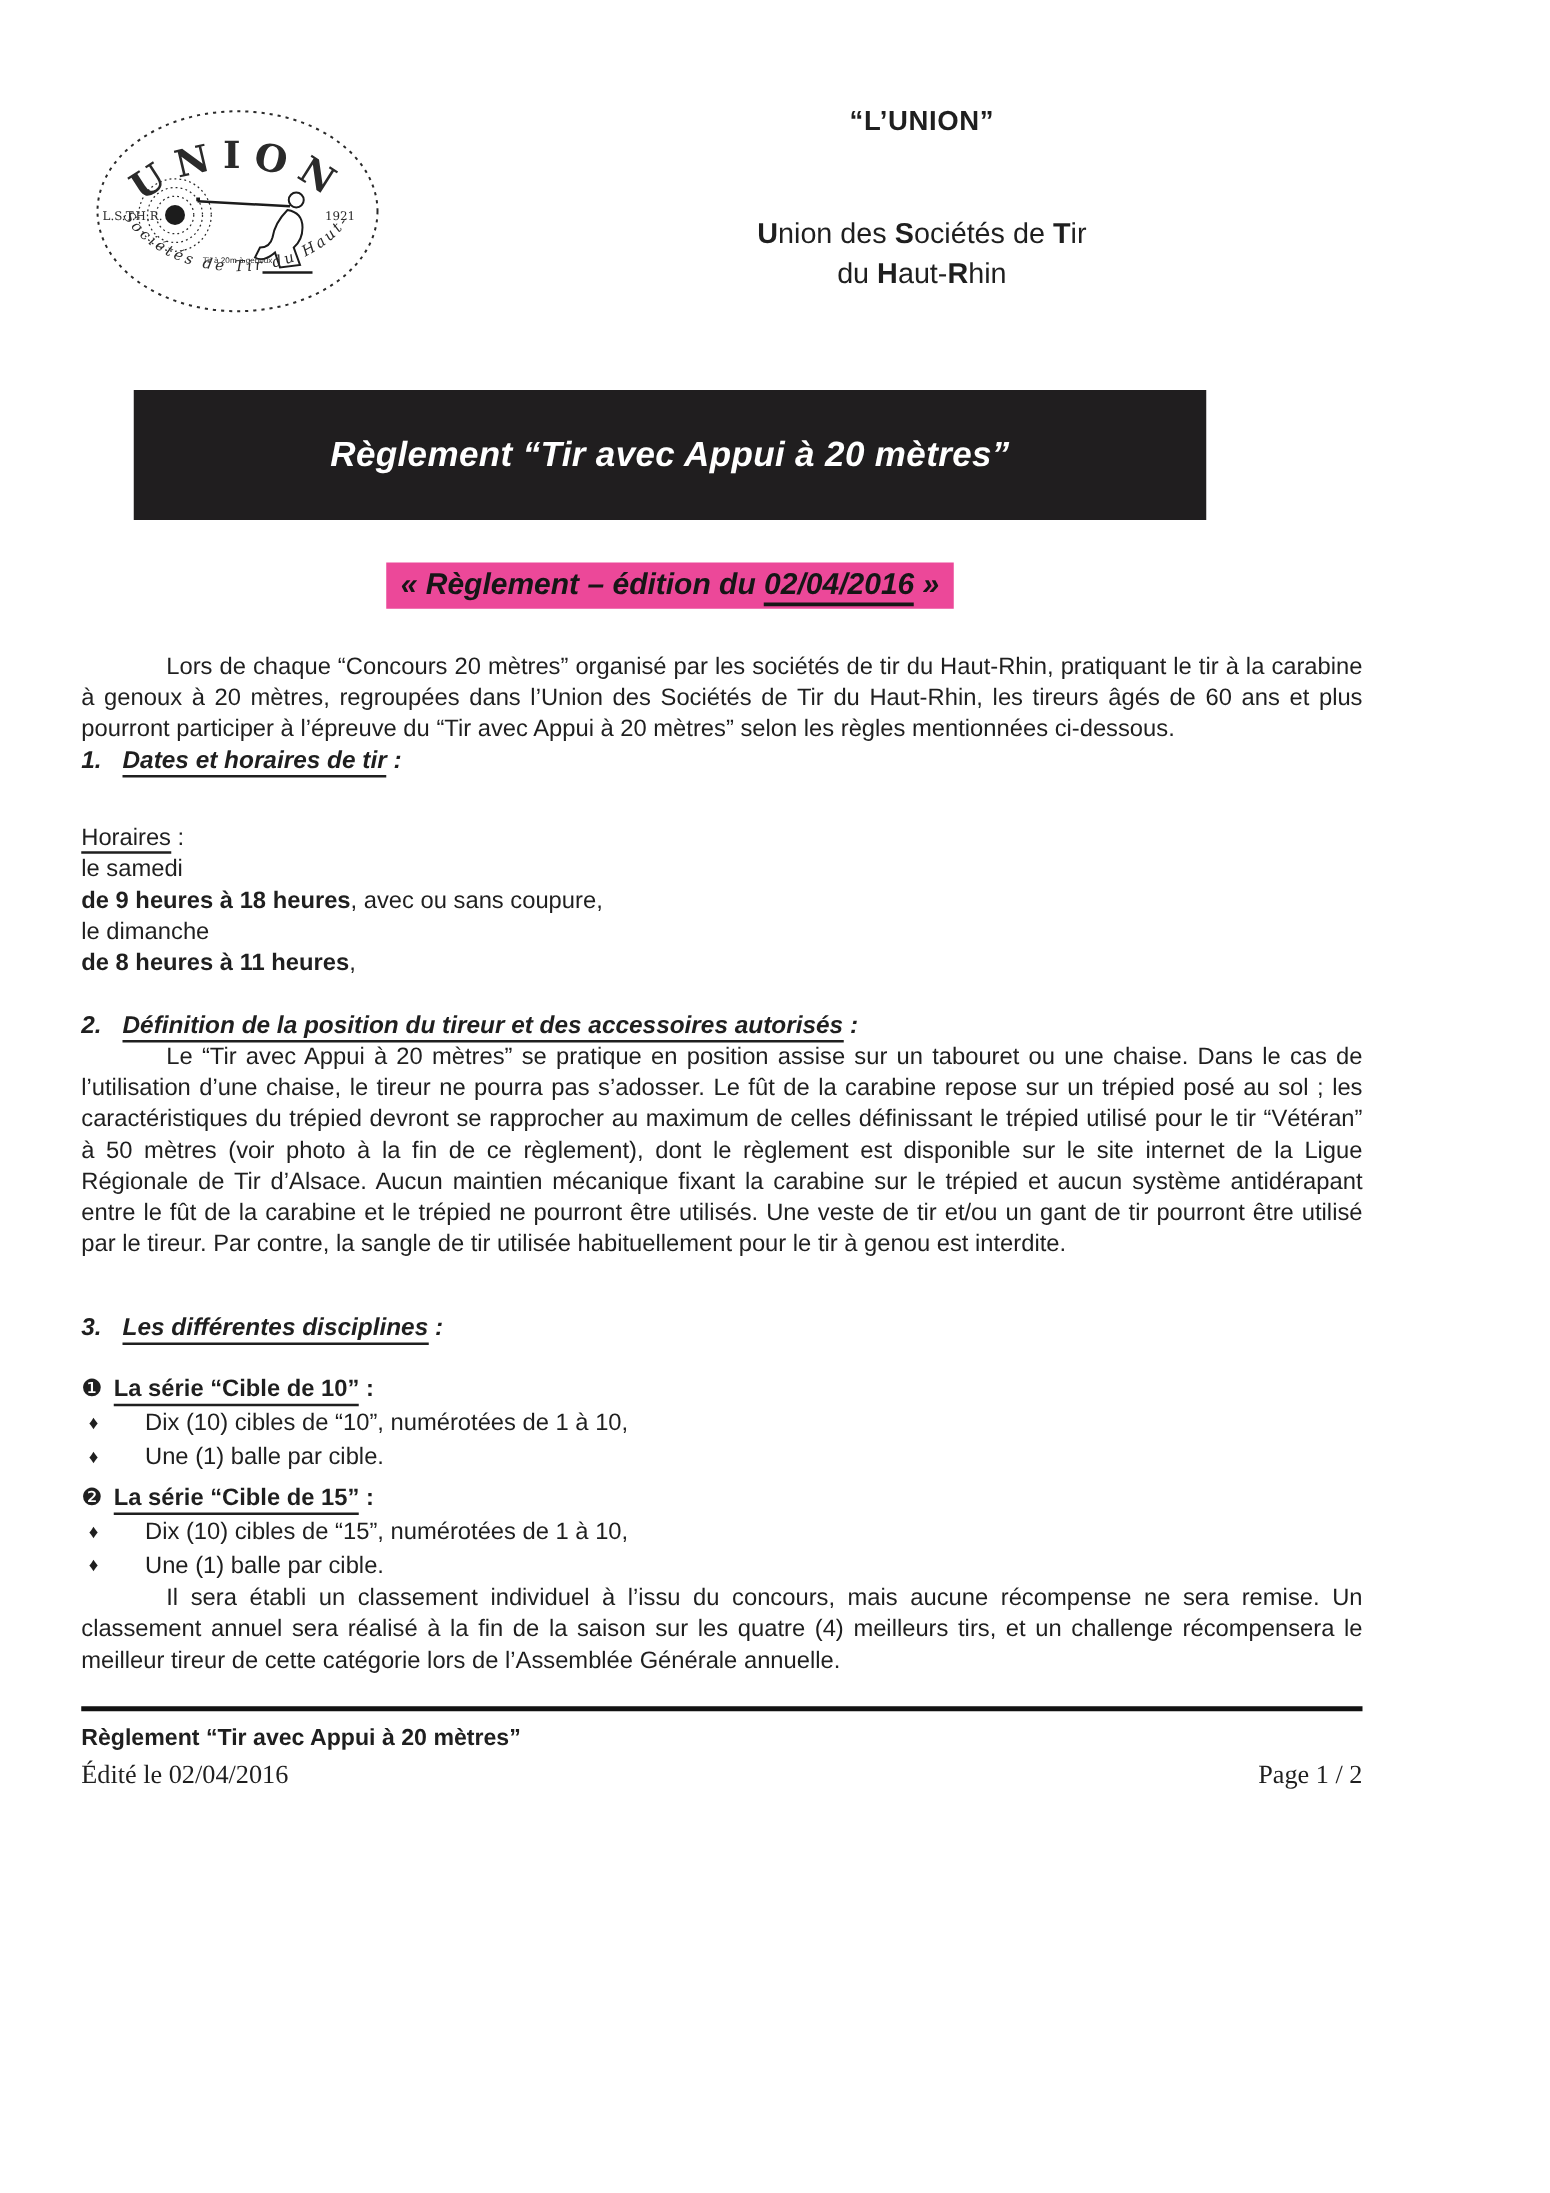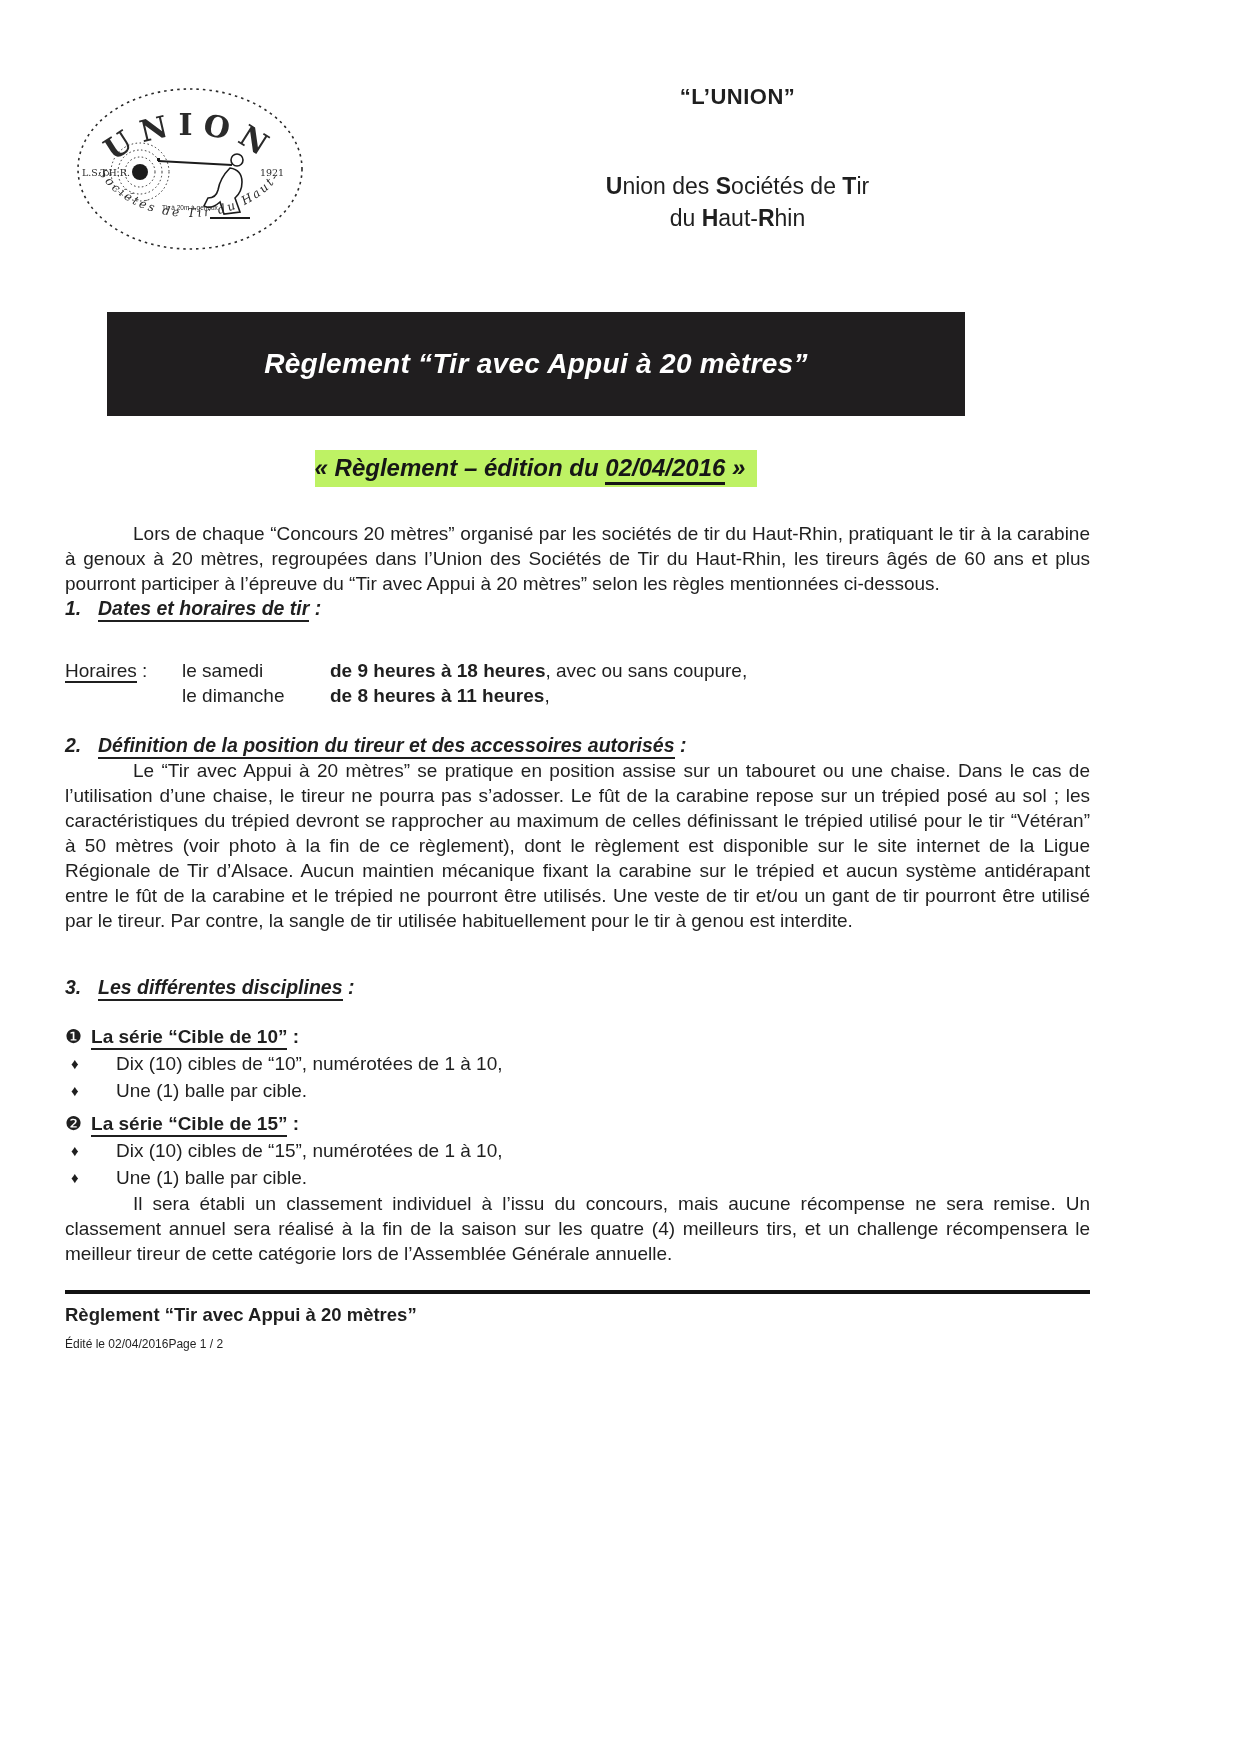--- a/index.html
+++ b/index.html
@@ -15,52 +15,52 @@
   .b { font-weight:bold; }
   
   .banner {
     position:absolute; left:107px; top:312px; width:858px; height:104px;
     background:#201e1f; color:#ffffff; display:flex; align-items:center; justify-content:center;
   }
   .banner-text { font-style:italic; font-weight:bold; font-size:28px; letter-spacing:0.3px; }
   
   .edition { position:absolute; left:107px; top:450px; width:858px; text-align:center; }
   .edition-inner {
-    display:inline-block; background:#bef264; color:#161616;
-    font-weight:bold; font-style:italic; font-size:24px; padding:4px 12px 5px 0;
+    display:inline-block; background:#ec4899; color:#161616;
+    font-weight:bold; font-style:italic; font-size:24px; padding:4px 12px 5px 12px;
   }
   .edition-date { border-bottom:3px solid #161616; padding-bottom:1px; }
   
   .doc { position:absolute; left:65px; top:521px; width:1025px; font-size:19px; line-height:25px; }
   p.j { margin:0; text-align:justify; text-indent:68px; }
   .shead { font-weight:bold; font-style:italic; font-size:19.5px; line-height:25px; }
   .snum { display:inline-block; width:33px; font-style:italic; }
   .stitle { border-bottom:2px solid #1f1f1f; padding-bottom:1px; }
   .m-p1 { margin-bottom:32px; }
   .gap25 { margin-top:25px; }
   .gap37 { margin-top:37px; }
   .gap26 { margin-top:26px; }
   .gap42 { margin-top:42px; }
   .gap23 { margin-top:23px; }
-  .hrow { display:flex; line-height:25px; }
+  .hrow { display:flex; line-height:25px;flex-direction:column; }
   .hc1 { width:117px; }
   .hc2 { width:148px; }
   .u { border-bottom:2px solid #1f1f1f; padding-bottom:0px; }
   .dhead { font-size:19px; line-height:27px; }
   .dmark { margin-right:9px; font-size:19px; }
   .dtitle { font-weight:bold; border-bottom:2px solid #1f1f1f; padding-bottom:1px; }
   .dcolon { font-weight:bold; }
   .brow { display:flex; line-height:27px; }
   .bdia { width:45px; padding-left:6px; font-size:15px; }
   .d2 { margin-top:6px; }
   .d3 { margin-top:27px; }
   
   .rule { height:4px; background:#121212; margin-top:24px; }
   .ftitle { font-weight:bold; font-size:18.5px; margin-top:9px; line-height:24px; }
-  .frow { display:flex; justify-content:flex-start; font-size:12px; margin-top:5px; line-height:24px; }
+  .frow { display:flex; justify-content:space-between; font-size:21px; margin-top:5px; line-height:24px;font-family:Liberation Serif, serif; }
   svg text { fill:#2a2a2a; }
 </style>
 </head>
 <body>
 
 <div class="page">
 
   <div class="logo-wrap">
     <svg width="232" height="166" viewBox="0 0 232 166">
       <ellipse cx="116" cy="83" rx="112" ry="80" fill="none" stroke="#2a2a2a" stroke-width="1.6" stroke-dasharray="2.5 4"></ellipse>

